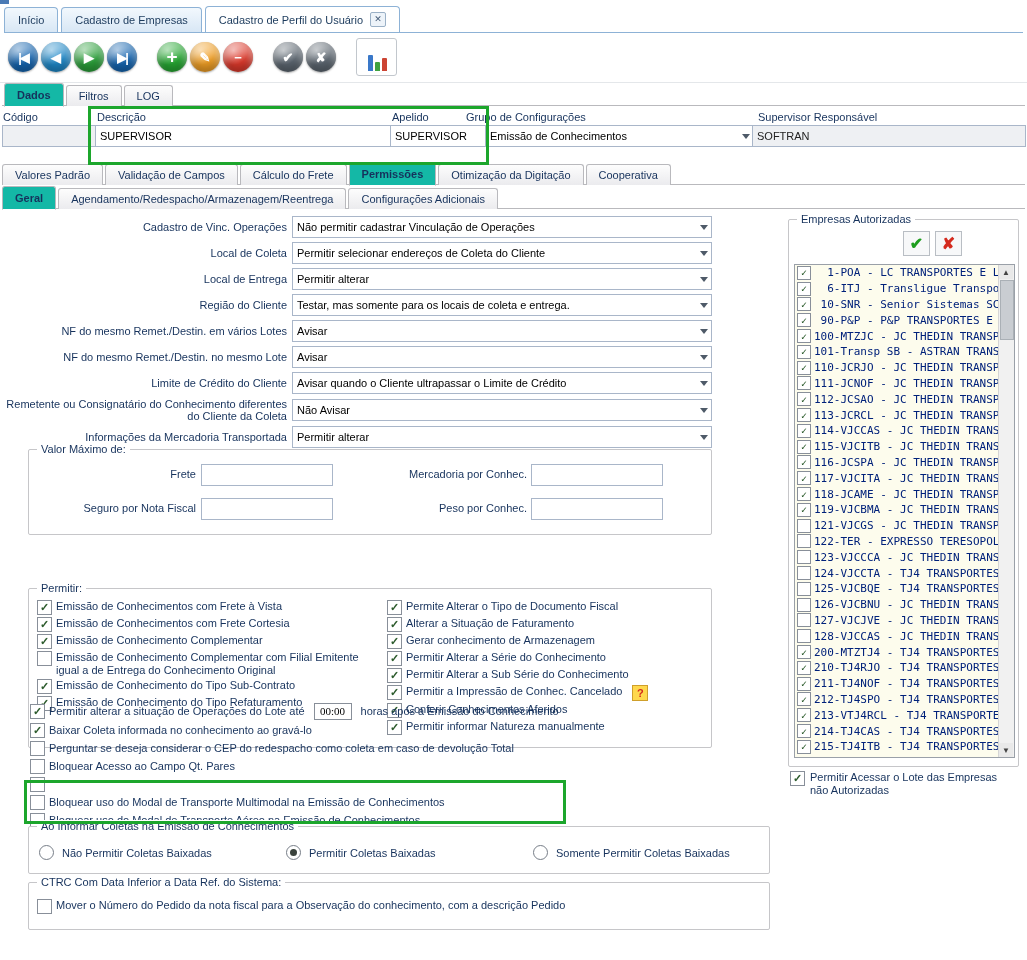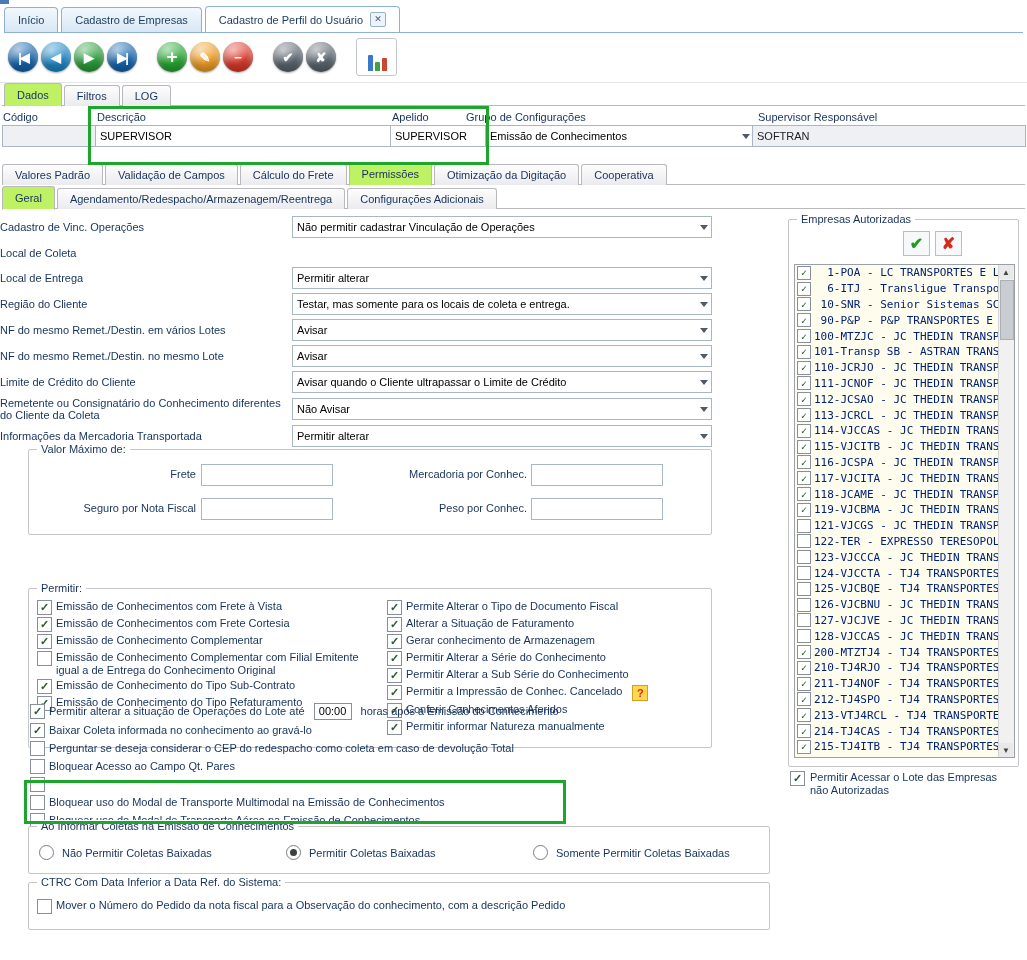--- a/index.html
+++ b/index.html
@@ -28,47 +28,47 @@
     display:flex;align-items:flex-end;justify-content:center;gap:2px;padding:4px 5px 4px 6px;margin-right:3px;
     border-left:1px solid #c2c7cd;}
   .tb-chart .bar{width:5px;display:inline-block;border-radius:1px 1px 0 0;}
   .hsep{position:absolute;left:0;top:82px;width:1027px;height:1px;background:#e4e7ea;}
   
   .tabline{position:absolute;height:1px;background:#b9b9bd;}
   .tabstrip{position:absolute;display:flex;align-items:flex-end;z-index:2;}
   .tabstrip .tab{height:20px;padding:0 12px;display:flex;align-items:center;margin-right:2px;white-space:nowrap;
     border:1px solid #b9b9bd;border-bottom:none;border-radius:3px 3px 0 0;
     background:linear-gradient(#fdfdfd,#ebebee);color:#16325c;}
-  .tabstrip .tab.active{background:#bef264;height:22px;font-weight:normal;border-bottom:1px solid #fff;margin-bottom:-1px;}
+  .tabstrip .tab.active{background:#14b8a6;height:22px;font-weight:bold;border-bottom:1px solid #fff;margin-bottom:-1px;}
   
   .fld-label{position:absolute;white-space:nowrap;}
   .fld-input{position:absolute;height:20px;border:1px solid #a9b6c9;background:#fff;
     display:flex;align-items:center;padding:0 4px;color:#000;white-space:nowrap;overflow:hidden;}
   .fld-input.disabled{background:#eef0f3;color:#222;}
   .chev-box{margin-left:auto;width:15px;display:flex;justify-content:center;align-items:center;align-self:stretch;}
   .tri{width:0;height:0;border-left:4px solid transparent;border-right:4px solid transparent;border-top:5px solid #4e5a68;}
   
   #settings-form{position:absolute;left:0;top:216px;width:712px;}
   .frow{display:flex;align-items:center;margin-bottom:4px;min-height:21px;}
-  .frow .flabel{width:287px;text-align:left;padding-right:5px;line-height:12px;}
+  .frow .flabel{width:287px;text-align:right;padding-right:5px;line-height:12px;}
   .frow .fcombo{width:414px;height:20px;border:1px solid #a9b6c9;background:#fff;
     display:flex;align-items:center;padding-left:4px;color:#000;white-space:nowrap;overflow:hidden;}
   
   .group{position:absolute;border:1px solid #c6c6c9;border-radius:2px;background:#fff;}
   .legend{position:absolute;top:-7px;left:8px;background:#fff;padding:0 4px;white-space:nowrap;}
   .vm-label{position:absolute;text-align:right;white-space:nowrap;}
   .vm-input{position:absolute;width:130px;height:20px;border:1px solid #a9b6c9;background:#fff;}
   
   .cb{width:13px;height:13px;border:1px solid #888f99;background:#fff;flex:0 0 13px;
     display:flex;align-items:center;justify-content:center;font-size:11px;line-height:11px;
     color:#2d5c2d;font-weight:bold;margin-top:0;}
   .pcheck,.ocheck{display:flex;align-items:flex-start;gap:4px;margin-bottom:2px;line-height:13px;}
   .ocheck{align-items:center;margin-bottom:3px;}
   .mini-input{width:36px;height:15px;border:1px solid #888f99;background:#fff;color:#000;
-    display:inline-flex;align-items:center;justify-content:center;margin:0 5px;}
+    display:inline-flex;align-items:center;justify-content:center;margin:0 5px;font-family:Liberation Serif, serif;}
   .help{width:14px;height:14px;margin-left:6px;background:#ffd84d;border:1px solid #cf9f2b;
     color:#d42a1e;font-weight:bold;display:inline-flex;align-items:center;justify-content:center;flex:0 0 14px;}
   .radio{width:13px;height:13px;border:1px solid #777e88;border-radius:50%;background:#fff;position:relative;flex:0 0 13px;}
   .radio.sel::after{content:"";position:absolute;left:3px;top:3px;right:3px;bottom:3px;border-radius:50%;background:#39423c;}
   .ritem{display:flex;align-items:center;gap:8px;width:247px;white-space:nowrap;}
   #coletas-options{position:absolute;left:10px;top:18px;display:flex;}
   
   #permitir-left{position:absolute;left:8px;top:11px;width:347px;}
   #permitir-right{position:absolute;left:358px;top:11px;width:320px;}
   
@@ -188,20 +188,26 @@
       <div class="flabel">Cadastro de Vinc. Operações</div>
       <div class="fcombo">
         <span>Não permitir cadastrar Vinculação de Operações</span>
         <span class="chev-box">
           <i class="tri"></i>
         </span>
       </div>
     </div>
     <div class="frow">
       <div class="flabel">Local de Coleta</div>
+      <div class="fcombo">
+        <span>Permitir selecionar endereços de Coleta do Cliente</span>
+        <span class="chev-box">
+          <i class="tri"></i>
+        </span>
+      </div>
     </div>
     <div class="frow">
       <div class="flabel">Local de Entrega</div>
       <div class="fcombo">
         <span>Permitir alterar</span>
         <span class="chev-box">
           <i class="tri"></i>
         </span>
       </div>
     </div>

